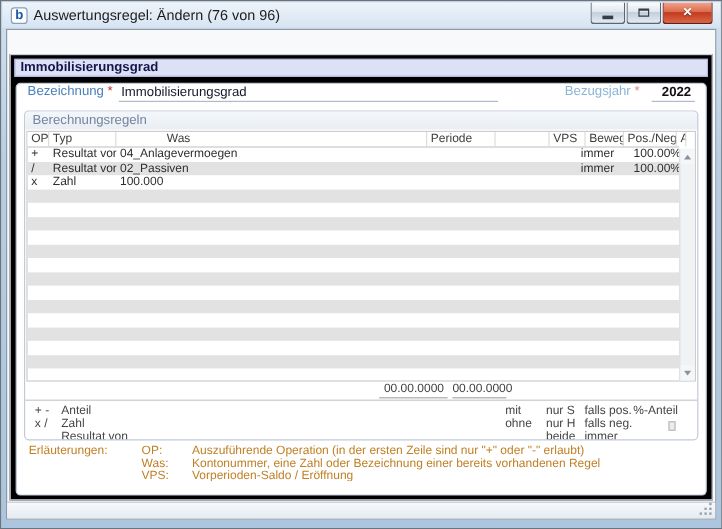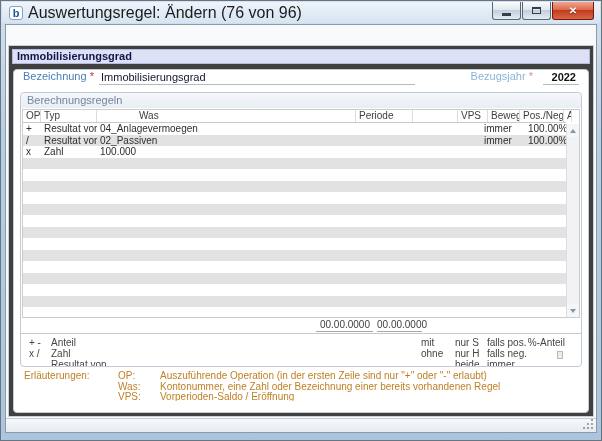--- a/index.html
+++ b/index.html
@@ -9,42 +9,42 @@
 
   
   .window { position:absolute; inset:0; border:1px solid #69747e;
     background:linear-gradient(#d3e1f0,#b7cfe4 30%,#aac5dd); }
   .titlebar { position:absolute; top:1px; left:1px; right:1px; height:21px;
     display:flex; align-items:center; padding-left:7px;
     background:linear-gradient(#eef4fa,#d6e4f2); }
   .app-icon { width:14px; height:14px; background:#fff; border:1px solid #86a0ba;
     border-radius:3px; color:#1857a8; font-weight:bold; font-size:11px; line-height:12px;
     text-align:center; margin-right:5px; }
-  .win-title { font-size:16px; color:#1c1c1c; }
+  .win-title { font-size:12px; color:#1c1c1c; }
   .win-controls { position:absolute; top:1px; right:7px; display:flex; gap:1px; }
   .win-btn { width:29px; height:18px; border:1px solid #5c6771; border-top:none;
     border-radius:0 0 3px 3px; display:flex; align-items:center; justify-content:center;
     background:linear-gradient(#fbfcfd,#dfe7ef 45%,#c3cfdc 50%,#e4ebf2); cursor:default; }
   .win-btn.close { width:42px; border-color:#71190b;
     background:linear-gradient(#f0a491,#dd6b4d 45%,#c23b20 50%,#d96644); }
   .glyph-min { width:9px; height:3px; background:#333e48; margin-top:7px; }
   .glyph-max { width:9px; height:7px; border:1px solid #333e48; border-top-width:2px; }
   .glyph-close { color:#fff; font-size:10px; font-weight:bold; line-height:10px;
     text-shadow:0 1px 1px rgba(0,0,0,.45); }
 
   
   .client { position:absolute; top:23px; left:4px; right:4px; bottom:7px;
     background:#f7f9fb; border:1px solid #8d99a6; }
   .tabstrip { height:20px; display:flex; align-items:flex-end; padding-left:3px;
     border-bottom:1px solid #a1abb7; }
   .tab { padding:2px 9px 3px 9px; font-size:11px; color:#27355e; margin-bottom:-1px; }
   .tab.active { background:#fff; border:1px solid #a1abb7; border-bottom:1px solid #fff;
     border-radius:2px 2px 0 0; color:#1e1e1e; }
   .tabpanel { position:absolute; top:20px; left:2px; right:2px; bottom:15px;
-    background:#404040; border:1px solid #c8cfd9; }
+    background:#000000; border:1px solid #c8cfd9; }
 
   
   .banner { margin:3px 3px 4px 3px; height:15px; line-height:13px;
     background:#dde1f6; border:1px solid #b3bbe2; font-weight:bold; font-size:11px;
     color:#15154a; padding-left:4px; }
 
   
   .group-outer { position:absolute; top:23px; left:4px; right:4px; bottom:3px;
     border:1px solid #c2cad7; border-radius:4px; background:#fff; }
   .group-header { height:15px; line-height:15px; font-size:11px; color:#74859f;

